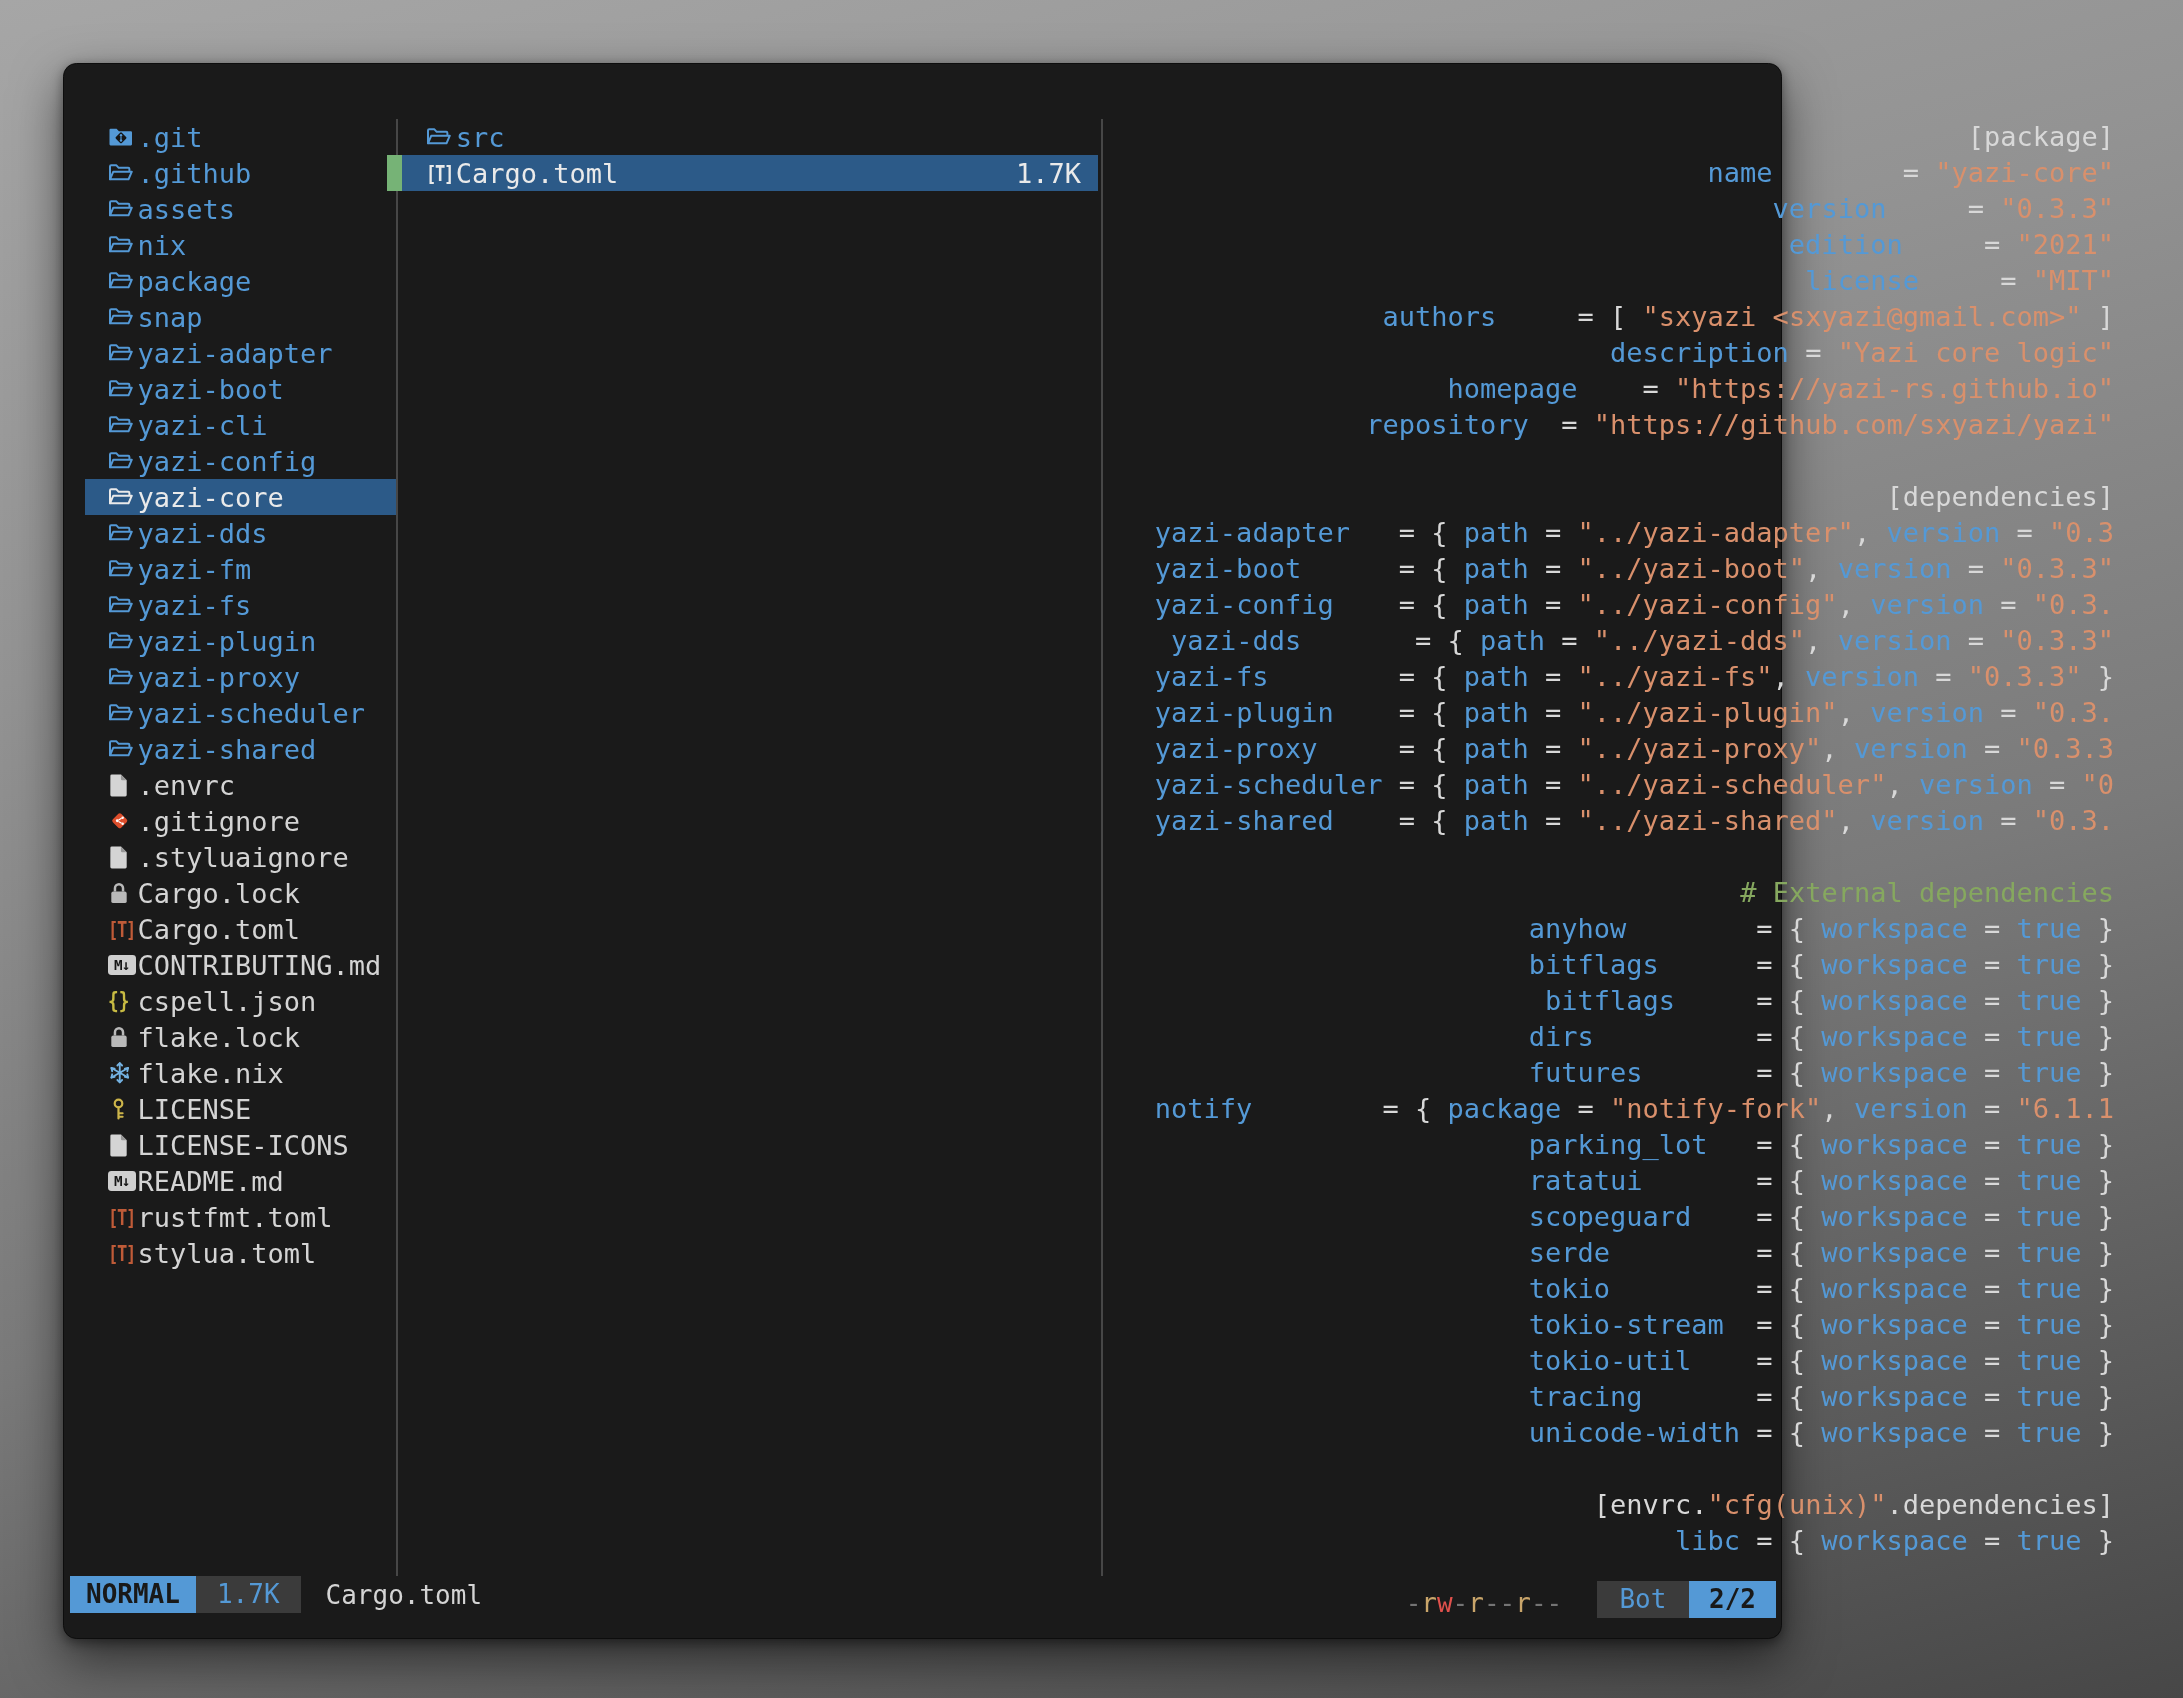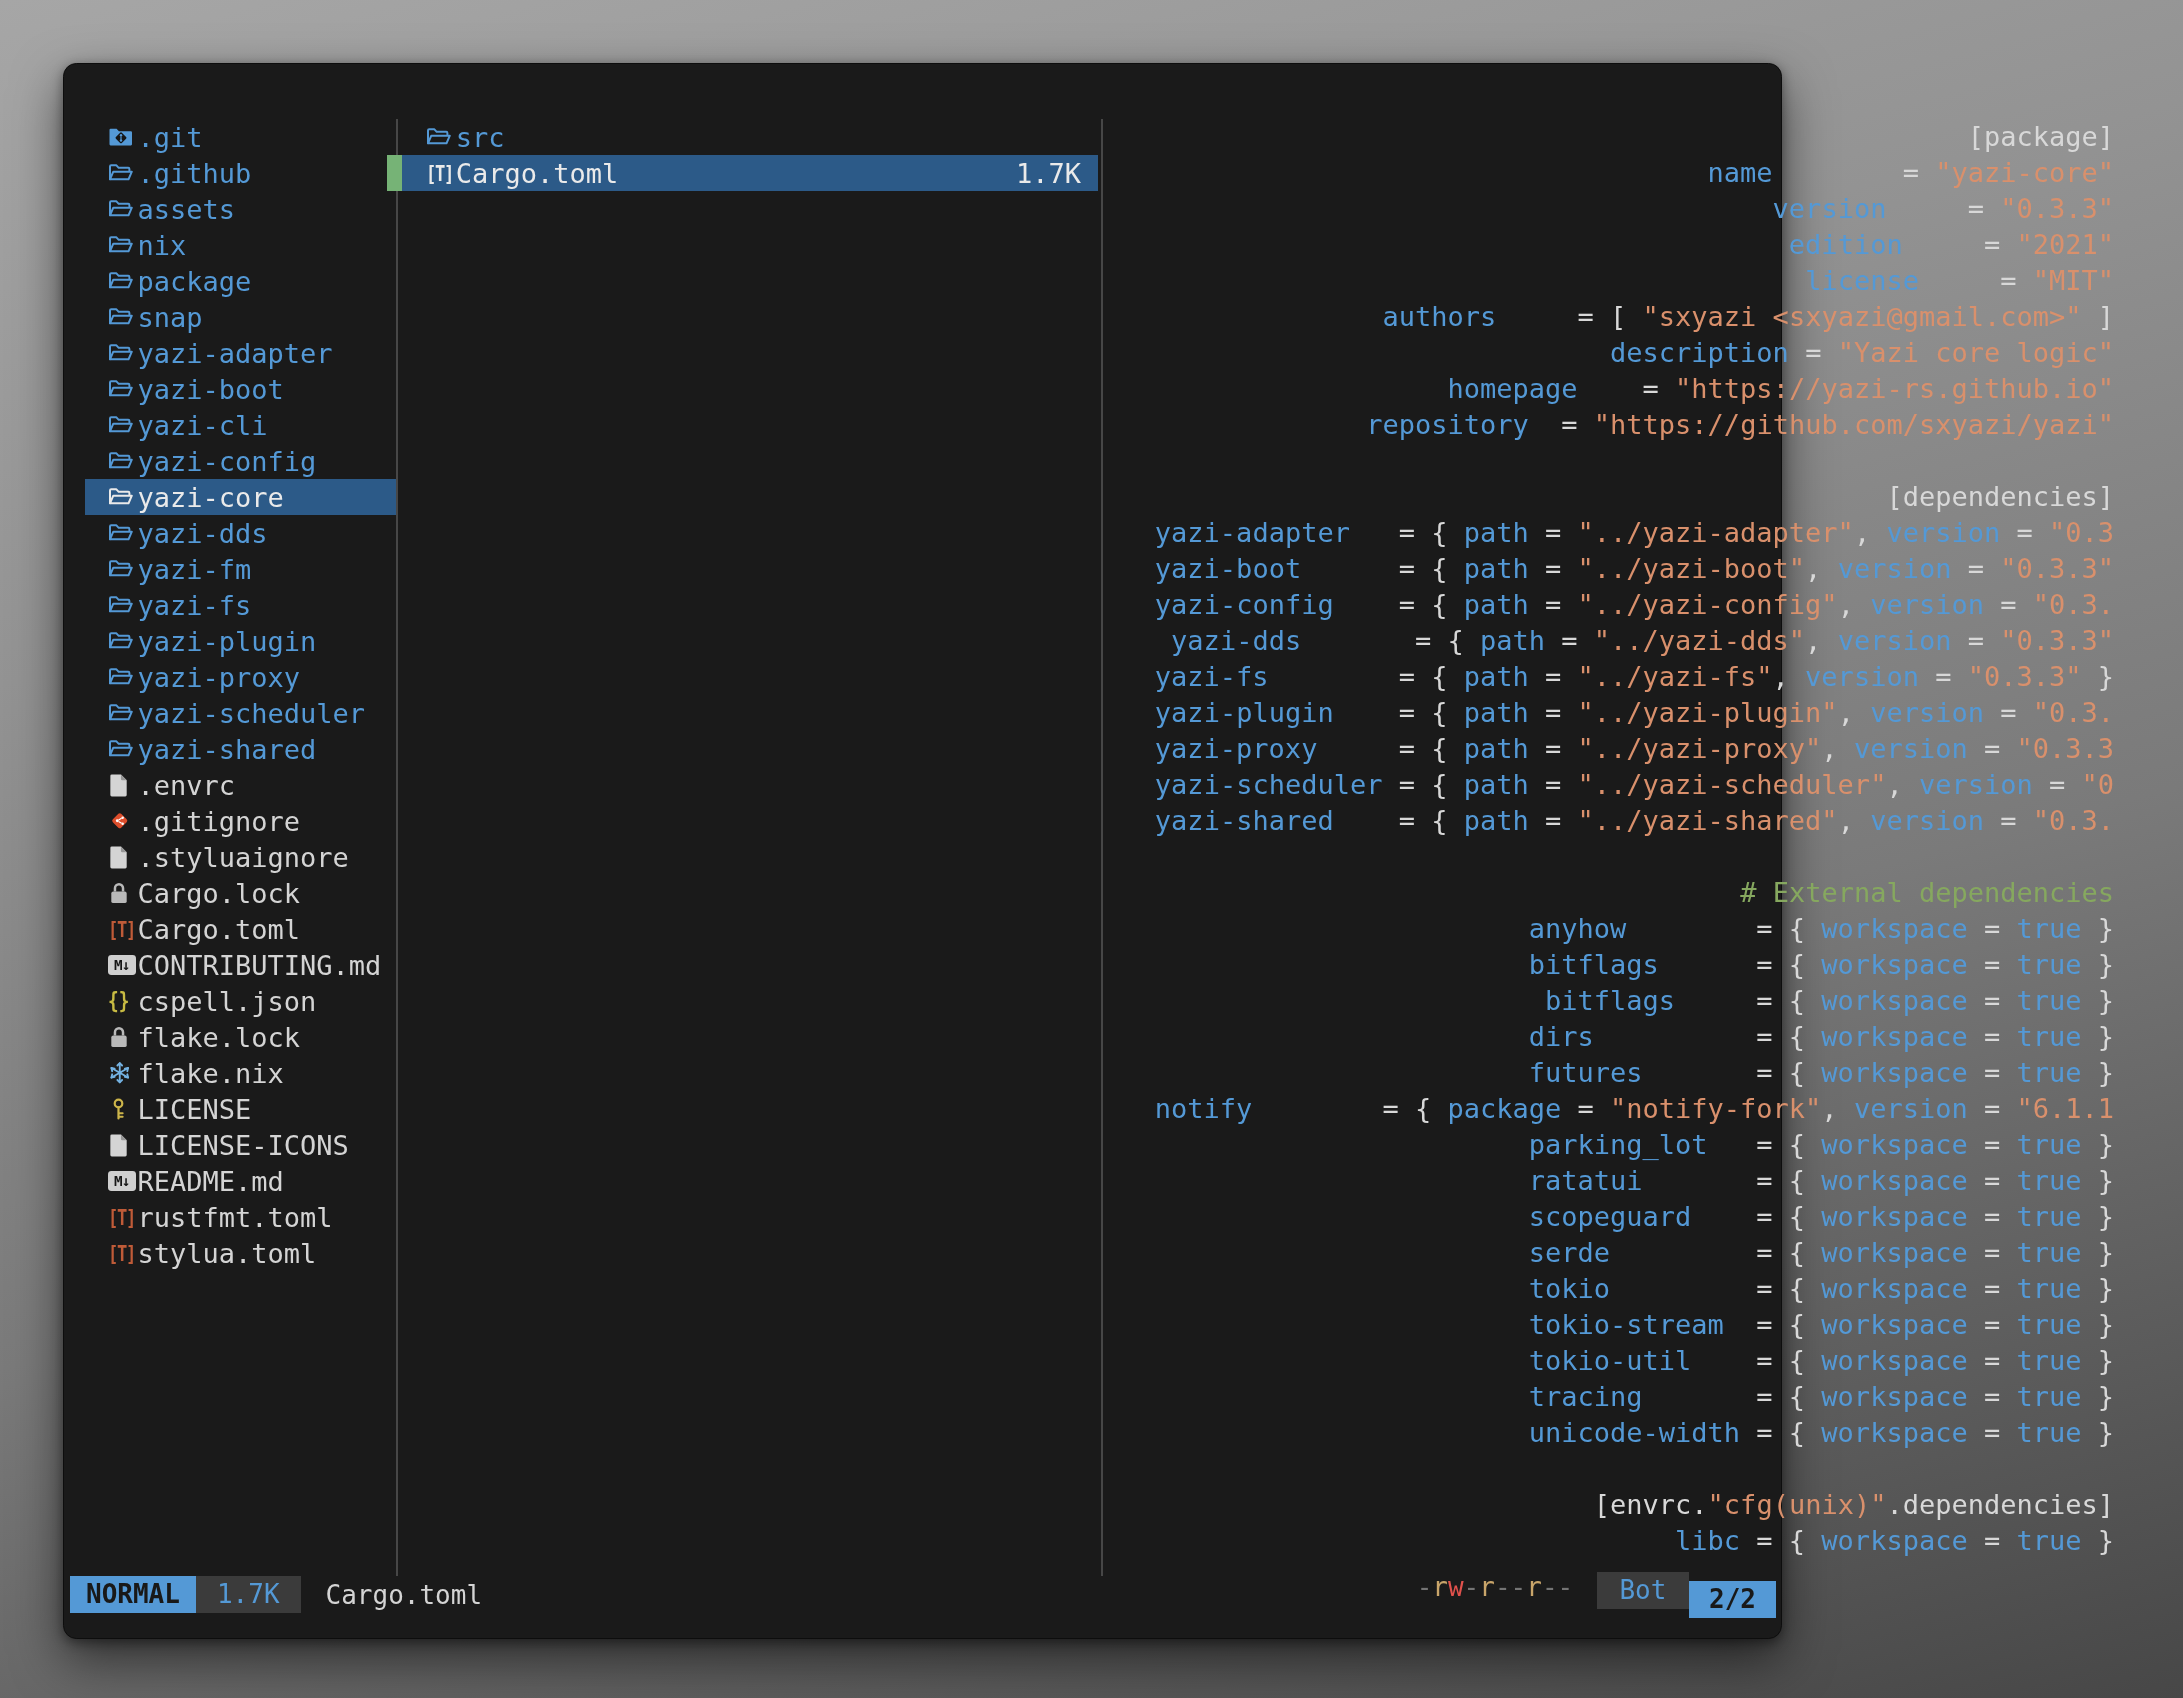--- a/index.html
+++ b/index.html
@@ -37,24 +37,24 @@
   .code-line{height:36px;line-height:36px;white-space:pre;font-size:27px;}
   .tok-fg{color:var(--fg,#d8d8d8);} .tok-key{color:var(--blue,#5499d6);}
   .tok-str{color:var(--str,#d9906c);} .tok-com{color:var(--com,#86a85f);}
 
   .status-bar{position:absolute;left:6px;right:5px;top:1512px;height:37px;display:flex;
     align-items:center;font-size:26px;}
   .badge{height:37px;line-height:37px;display:inline-block;}
   .badge-mode{background:var(--blue,#5499d6);color:#191919;font-weight:bold;padding:0 16px;}
   .badge-size{background:var(--badgebg,#3b3b3b);color:var(--blue,#5499d6);padding:0 21px;}
   .status-filename{color:#d4d4d4;margin-left:25px;}
-  .status-right{margin-left:auto;display:flex;align-items:flex-start;}
+  .status-right{margin-left:auto;display:flex;align-items:flex-end;}
   .perm{white-space:pre;margin-right:23.5px;}
   .tok-dim{color:#747474;} .tok-pr{color:#c9a56a;} .tok-pw{color:#e0514c;}
-  .badge-scroll{background:var(--badgebg,#3b3b3b);color:var(--blue,#5499d6);padding:0 22.7px;}
+  .badge-scroll{background:var(--badgebg,#3b3b3b);color:var(--blue,#5499d6);padding:0 22.7px;margin-left:11px;}
   .badge-pos{background:var(--blue,#5499d6);color:#191919;font-weight:bold;padding:0 20px;margin-top:9px;}
 </style>
 </head>
 <body>
 
 <div class="desktop">
   <div class="window">
     <div class="pane pane-left" id="left-pane">
         <div class="row">
           <span class="icon-box">

